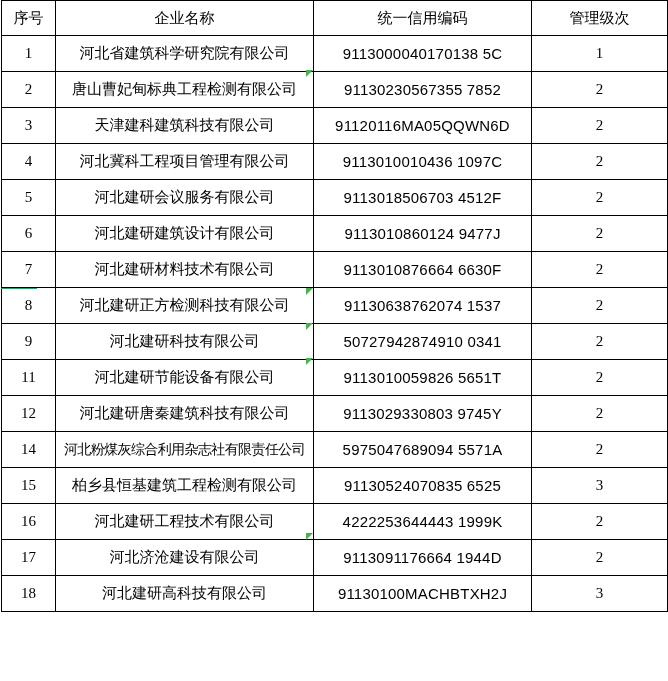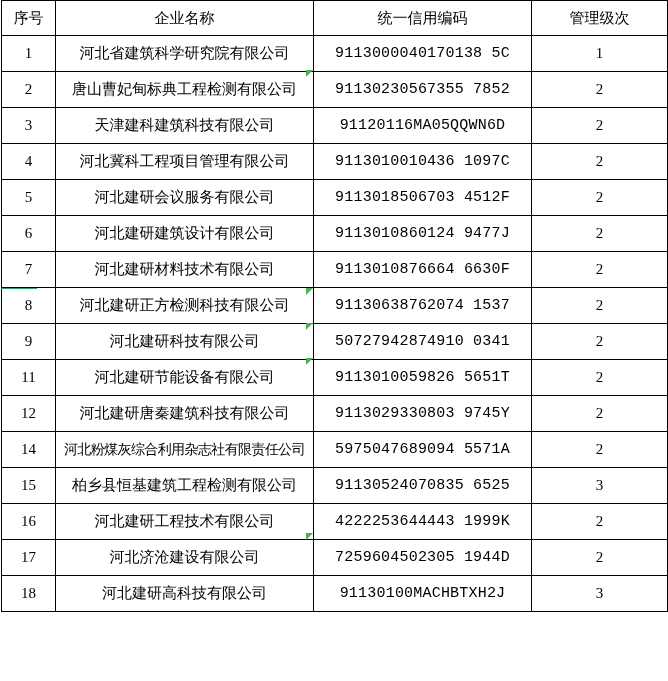--- a/index.html
+++ b/index.html
@@ -54,21 +54,21 @@
   td.name {
     font-family: "DejaVu Sans", sans-serif;
     font-size: 14px;
     letter-spacing: 0px;
   }
   thead th {
     font-family: "DejaVu Sans", sans-serif;
     font-size: 15px;
   }
   td.code {
-    font-family: Liberation Mono, monospace;
+    font-family: Liberation Sans, sans-serif;
     font-size: 15px;
     letter-spacing: 0.2px;
   }
   
   td.name.overflow {
     font-size: 14px;
     letter-spacing: -0.6px;
   }
   
   .corner-mark {
@@ -193,21 +193,21 @@
       </tr>
       <tr>
         <td class="idx">16</td>
         <td class="name">河北建研工程技术有限公司</td>
         <td class="code">4222253644443 1999K</td>
         <td class="level">2</td>
       </tr>
       <tr>
         <td class="idx">17</td>
         <td class="name">河北济沧建设有限公司</td>
-        <td class="code">7259604502305 1944D</td>
+        <td class="code">9113091176664 1944D</td>
         <td class="level">2</td>
       </tr>
       <tr>
         <td class="idx">18</td>
         <td class="name">河北建研高科技有限公司</td>
         <td class="code">91130100MACHBTXH2J</td>
         <td class="level">3</td>
       </tr>
     </tbody>
   </table>

